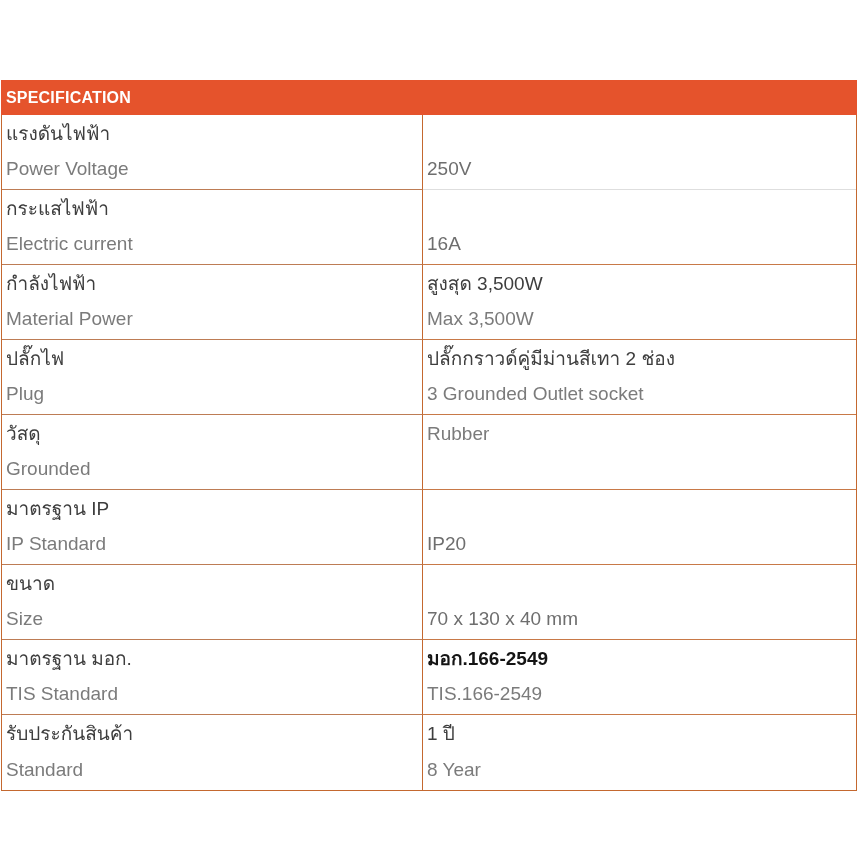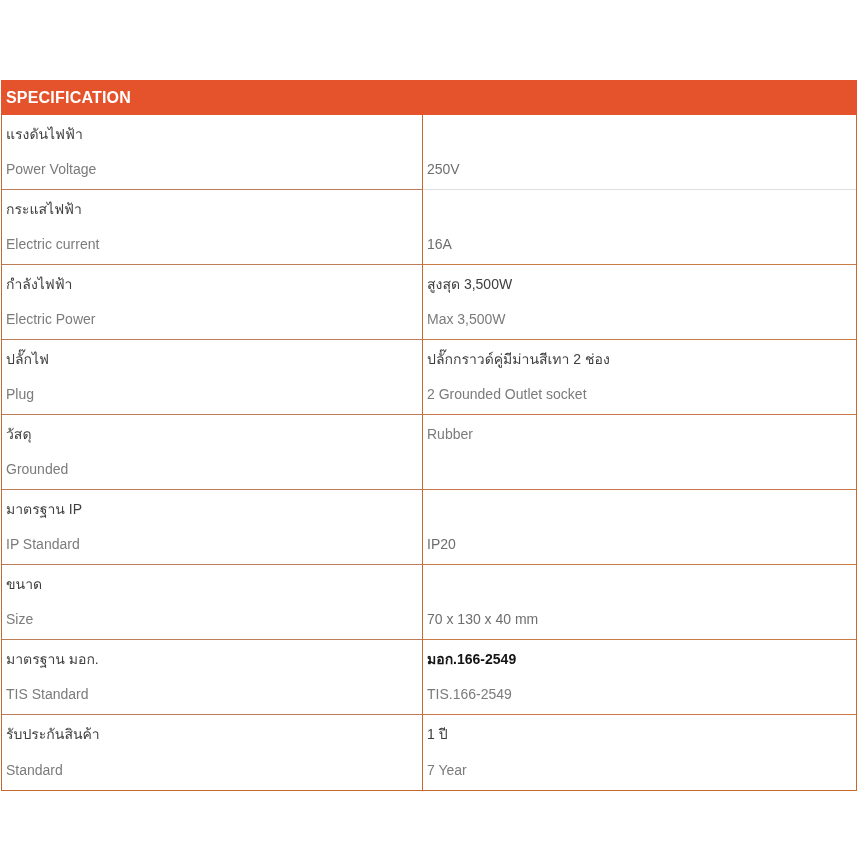--- a/index.html
+++ b/index.html
@@ -39,21 +39,21 @@
     letter-spacing: 0.2px;
   }
   .spec-table {
     border: 1px solid var(--border-v);
     border-top: none;
   }
   .spec-row { display: flex; }
   .cell {
     min-height: 75px;
     padding: 9px 4px 10px 4px;
-    font-size: 14px;
+    font-size: 19px;
     line-height: 20px;
   }
   .cell.label {
     width: 421px;
     flex: 0 0 421px;
     border-right: 1px solid var(--border-v);
     border-bottom: 1px solid var(--border-label-h);
     display: flex;
     flex-direction: column;
     justify-content: space-between;
@@ -108,36 +108,36 @@
         <span class="en-text">Electric current</span>
       </div>
       <div class="cell value single">
         <span class="val-text">16A</span>
       </div>
     </div>
 
     <div class="spec-row">
       <div class="cell label">
         <span class="th-text">กำลังไฟฟ้า</span>
-        <span class="en-text">Electric Power</span>
+        <span class="en-text">Material Power</span>
       </div>
       <div class="cell value dual">
         <span class="val-th">สูงสุด 3,500W</span>
         <span class="val-en">Max 3,500W</span>
       </div>
     </div>
 
     <div class="spec-row">
       <div class="cell label">
         <span class="th-text">ปลั๊กไฟ</span>
         <span class="en-text">Plug</span>
       </div>
       <div class="cell value dual">
         <span class="val-th">ปลั๊กกราวด์คู่มีม่านสีเทา 2 ช่อง</span>
-        <span class="val-en">2 Grounded Outlet socket</span>
+        <span class="val-en">3 Grounded Outlet socket</span>
       </div>
     </div>
 
     <div class="spec-row">
       <div class="cell label">
         <span class="th-text">วัสดุ</span>
         <span class="en-text">Grounded</span>
       </div>
       <div class="cell value dual">
         <span class="val-en">Rubber</span>
@@ -175,18 +175,18 @@
       </div>
     </div>
 
     <div class="spec-row">
       <div class="cell label">
         <span class="th-text">รับประกันสินค้า</span>
         <span class="en-text">Standard</span>
       </div>
       <div class="cell value dual">
         <span class="val-th">1 ปี</span>
-        <span class="val-en">7 Year</span>
+        <span class="val-en">8 Year</span>
       </div>
     </div>
 
   </div>
 </div>
 
 </body></html>

